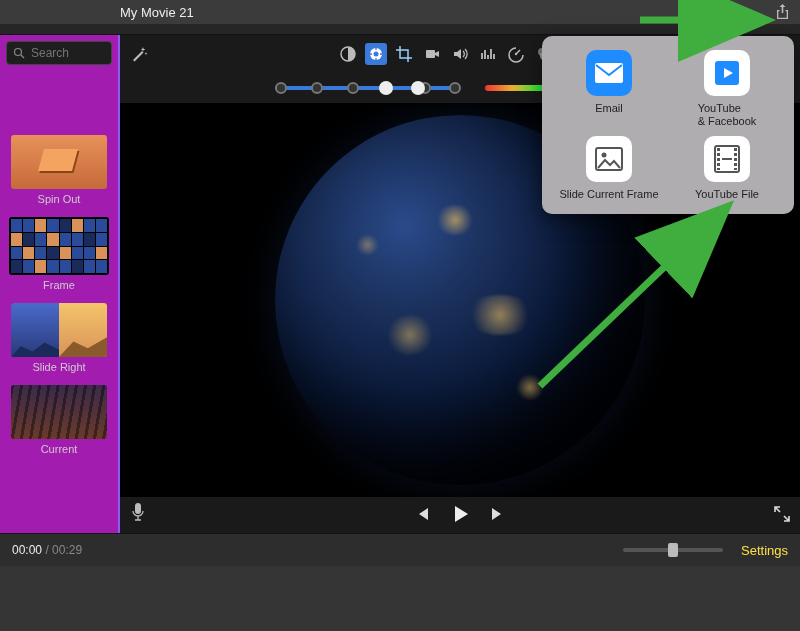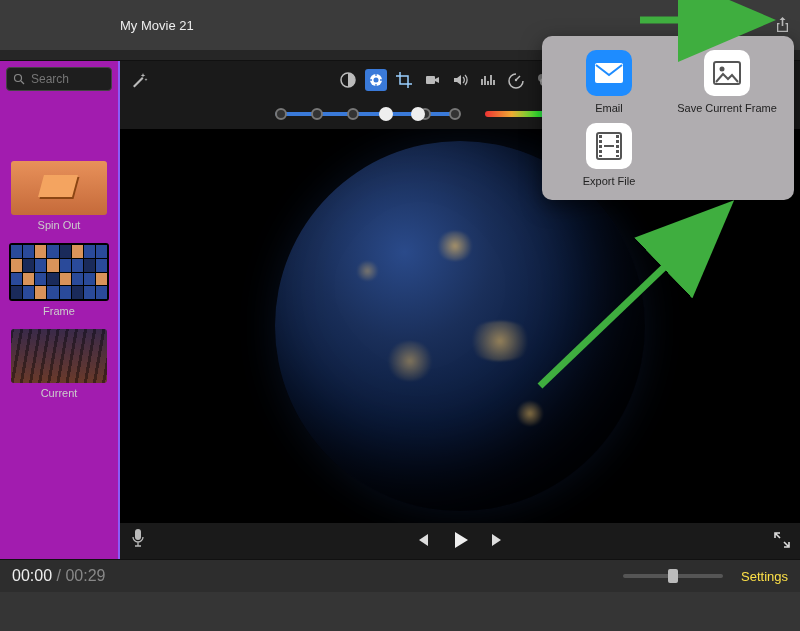--- a/index.html
+++ b/index.html
@@ -1,16 +1,16 @@
 <!DOCTYPE html>
 <html><head>
 <meta charset="utf-8">
 <style>
   html,body{margin:0;padding:0;width:800px;height:631px;background:#2a2a2a;font-family:-apple-system,Helvetica,Arial,sans-serif;color:#ccc;overflow:hidden;font-size:12px}
-  .titlebar{height:24px;background:#3b3b3b;display:flex;align-items:center;padding:13px 10px;justify-content:space-between}
+  .titlebar{height:24px;background:#3b3b3b;display:flex;align-items:center;padding:0 10px;justify-content:space-between}
   .title{font-size:13px;color:#eee;font-weight:500;margin-left:110px}
   .share-btn{width:16px;height:16px;display:flex;align-items:center;justify-content:center;cursor:pointer}
   .topdiv{height:10px;background:#262626;border-bottom:1px solid #111}
   .main{display:flex;height:498px}
   .sidebar{width:118px;background:#a21caf;border-right:2px solid #8b5cf6;display:flex;flex-direction:column}
   .search{margin:6px;display:flex;align-items:center;background:#1e1e1e;border:1px solid #444;border-radius:4px;padding:3px 6px}
   .search input{background:none;border:none;outline:none;color:#aaa;font-size:12px;width:70px;margin-left:4px}
   .thumbs{margin-top:64px;display:flex;flex-direction:column;gap:12px;align-items:center}
   .thumb{display:flex;flex-direction:column;align-items:center;gap:4px;cursor:pointer}
   .thumb-img{width:96px;height:54px;border-radius:3px;background:#333;overflow:hidden;position:relative}
@@ -27,21 +27,21 @@
   .color-track{height:6px;width:160px;border-radius:3px;background:linear-gradient(to right,#e33,#ea3,#3e3,#3ee,#33e,#e3e,#e33);position:relative}
   .color-track .knob{position:absolute;width:12px;height:12px;background:#eee;border-radius:50%;top:-3px;left:78px}
   .video{flex:1;display:flex;align-items:center;justify-content:center;background:#000;position:relative;overflow:hidden}
   .earth{width:370px;height:370px;border-radius:50%;position:relative;background:radial-gradient(circle at 35% 30%,#2a4a8a 0%,#1a2f5a 25%,#0a1a3a 50%,#030818 75%,#000 100%);box-shadow:inset -40px -40px 80px rgba(0,0,0,.9),0 0 40px rgba(50,100,200,.15)}
   .lights{position:absolute;border-radius:50%;background:radial-gradient(circle,#ffcc66 0%,transparent 70%);filter:blur(1px)}
   .controls{height:36px;display:flex;align-items:center;justify-content:center;gap:18px;background:#1a1a1a}
   .mic{position:absolute;left:10px;bottom:8px}
   .expand{position:absolute;right:10px;bottom:8px}
   .ctrl-btn{cursor:pointer;color:#ddd}
   .timeline{height:32px;background:#2d2d2d;border-top:1px solid #111;display:flex;align-items:center;padding:0 12px;gap:8px}
-  .time{font-size:16px;color:#eee}
+  .time{font-size:12px;color:#eee}
   .time .dur{color:#888}
   .tl-spacer{flex:1}
   .zoom{width:100px;height:4px;background:#555;border-radius:2px;position:relative;margin-right:10px}
   .zoom .knob{position:absolute;width:10px;height:14px;background:#bbb;border-radius:2px;top:-5px;left:45px}
   .settings{color:#fde047;font-size:13px;cursor:pointer}
   .bottom{height:69px;background:#353535}
   
   .popover{position:absolute;top:36px;right:6px;width:232px;background:#b0adb0;border-radius:10px;padding:14px 10px 12px;display:grid;grid-template-columns:1fr 1fr;gap:8px 4px;box-shadow:0 6px 20px rgba(0,0,0,.5)}
   .popover::before{content:"";position:absolute;top:-9px;right:18px;border:9px solid transparent;border-bottom-color:#b0adb0}
   .pop-item{display:flex;flex-direction:column;align-items:center;gap:6px;cursor:pointer}
@@ -122,20 +122,27 @@
             <span></span>
             <span></span>
             <span></span>
             <span></span>
             <span></span>
             <span></span>
           </div>
         <span class="thumb-label">Frame</span>
       </div>
       <div class="thumb">
+        <div class="thumb-img slideright">
+            <div class="a"></div>
+            <div class="b"></div>
+          </div>
+        <span class="thumb-label">Slide Right</span>
+      </div>
+      <div class="thumb">
         <div class="thumb-img ripple"></div>
         <span class="thumb-label">Current</span>
       </div>
     </div>
   </div>
 
   <div class="preview">
     <div class="toolbar">
       <span class="tool wand">
           <svg width="18" height="18" viewBox="0 0 18 18">
@@ -254,46 +261,56 @@
     <div class="pop-icon" style="background:#1e8cff">
         <svg width="30" height="22" viewBox="0 0 30 22">
           <rect x="1" y="1" width="28" height="20" rx="2" fill="#fff"></rect>
           <path d="M2 3l13 10L28 3" stroke="#1e8cff" stroke-width="2" fill="none"></path>
         </svg>
       </div>
     <span class="pop-label">Email</span>
   </div>
   <div class="pop-item">
     <div class="pop-icon">
+        <svg width="30" height="30" viewBox="0 0 30 30">
+          <rect x="3" y="3" width="24" height="24" rx="3" fill="#1e8cff"></rect>
+          <path d="M12 10v10l9-5Z" fill="#fff"></path>
+        </svg>
+      </div>
+    <span class="pop-label" style="white-space:pre-line">YouTube
+&amp; Facebook</span>
+  </div>
+  <div class="pop-item">
+    <div class="pop-icon">
         <svg width="30" height="26" viewBox="0 0 30 26">
           <rect x="2" y="2" width="26" height="22" rx="2" fill="none" stroke="#555" stroke-width="2"></rect>
           <circle cx="10" cy="9" r="2.5" fill="#555"></circle>
           <path d="M4 22l7-8 5 5 4-4 6 7" stroke="#555" stroke-width="2" fill="none"></path>
         </svg>
       </div>
-    <span class="pop-label">Save Current Frame</span>
+    <span class="pop-label">Slide Current Frame</span>
   </div>
   <div class="pop-item">
     <div class="pop-icon">
         <svg width="28" height="30" viewBox="0 0 28 30">
           <rect x="2" y="2" width="24" height="26" rx="2" fill="none" stroke="#555" stroke-width="2"></rect>
           <rect x="4" y="4" width="3" height="3" fill="#555"></rect>
           <rect x="4" y="9" width="3" height="3" fill="#555"></rect>
           <rect x="4" y="14" width="3" height="3" fill="#555"></rect>
           <rect x="4" y="19" width="3" height="3" fill="#555"></rect>
           <rect x="4" y="24" width="3" height="2" fill="#555"></rect>
           <rect x="21" y="4" width="3" height="3" fill="#555"></rect>
           <rect x="21" y="9" width="3" height="3" fill="#555"></rect>
           <rect x="21" y="14" width="3" height="3" fill="#555"></rect>
           <rect x="21" y="19" width="3" height="3" fill="#555"></rect>
           <rect x="21" y="24" width="3" height="2" fill="#555"></rect>
           <line x1="9" y1="15" x2="19" y2="15" stroke="#555" stroke-width="2"></line>
         </svg>
       </div>
-    <span class="pop-label">Export File</span>
+    <span class="pop-label">YouTube File</span>
   </div>
 </div>
 
 <svg class="arrow-svg" style="left:0;top:0" width="800" height="631">
   <defs>
       <marker id="ah" markerWidth="14" markerHeight="12" refX="12" refY="6" orient="auto">
         <path d="M0 0 L14 6 L0 12 Z" fill="#3fae3f"></path>
       </marker>
     </defs>
   <line x1="640" y1="20" x2="762" y2="20" stroke="#3fae3f" stroke-width="7" marker-end="url(#ah)"></line>

